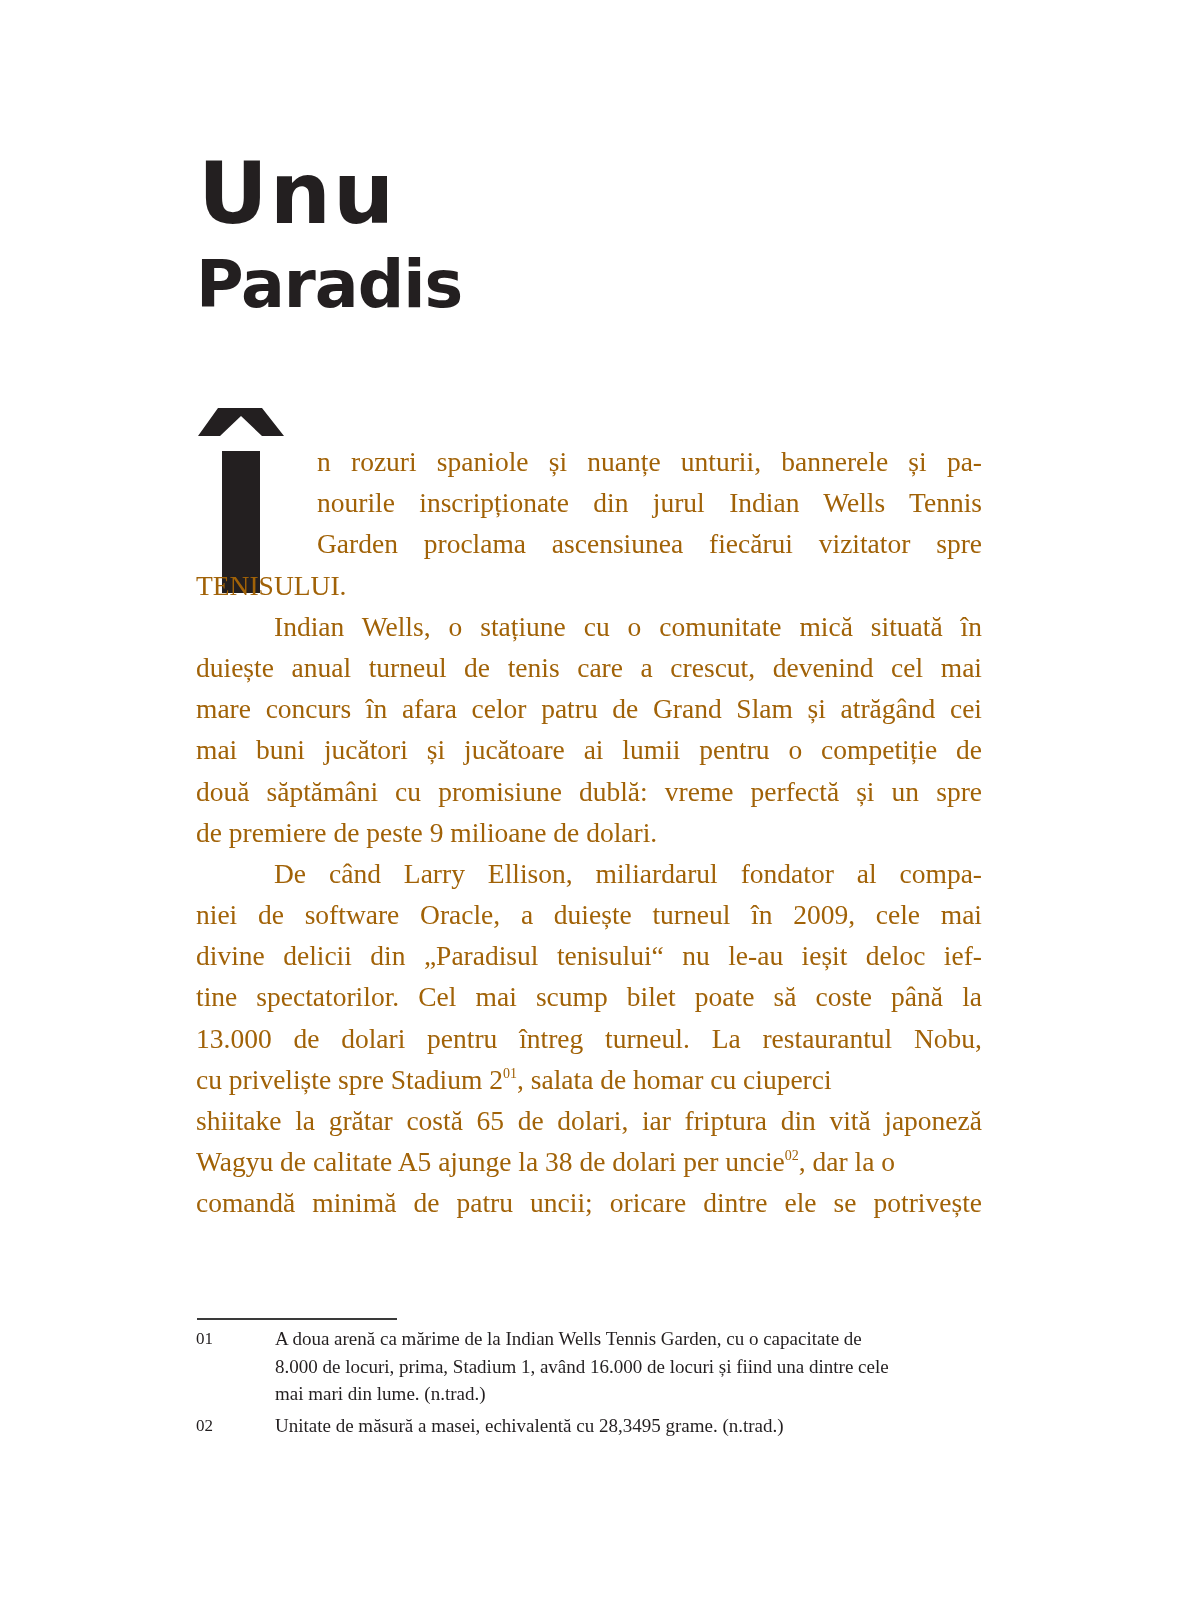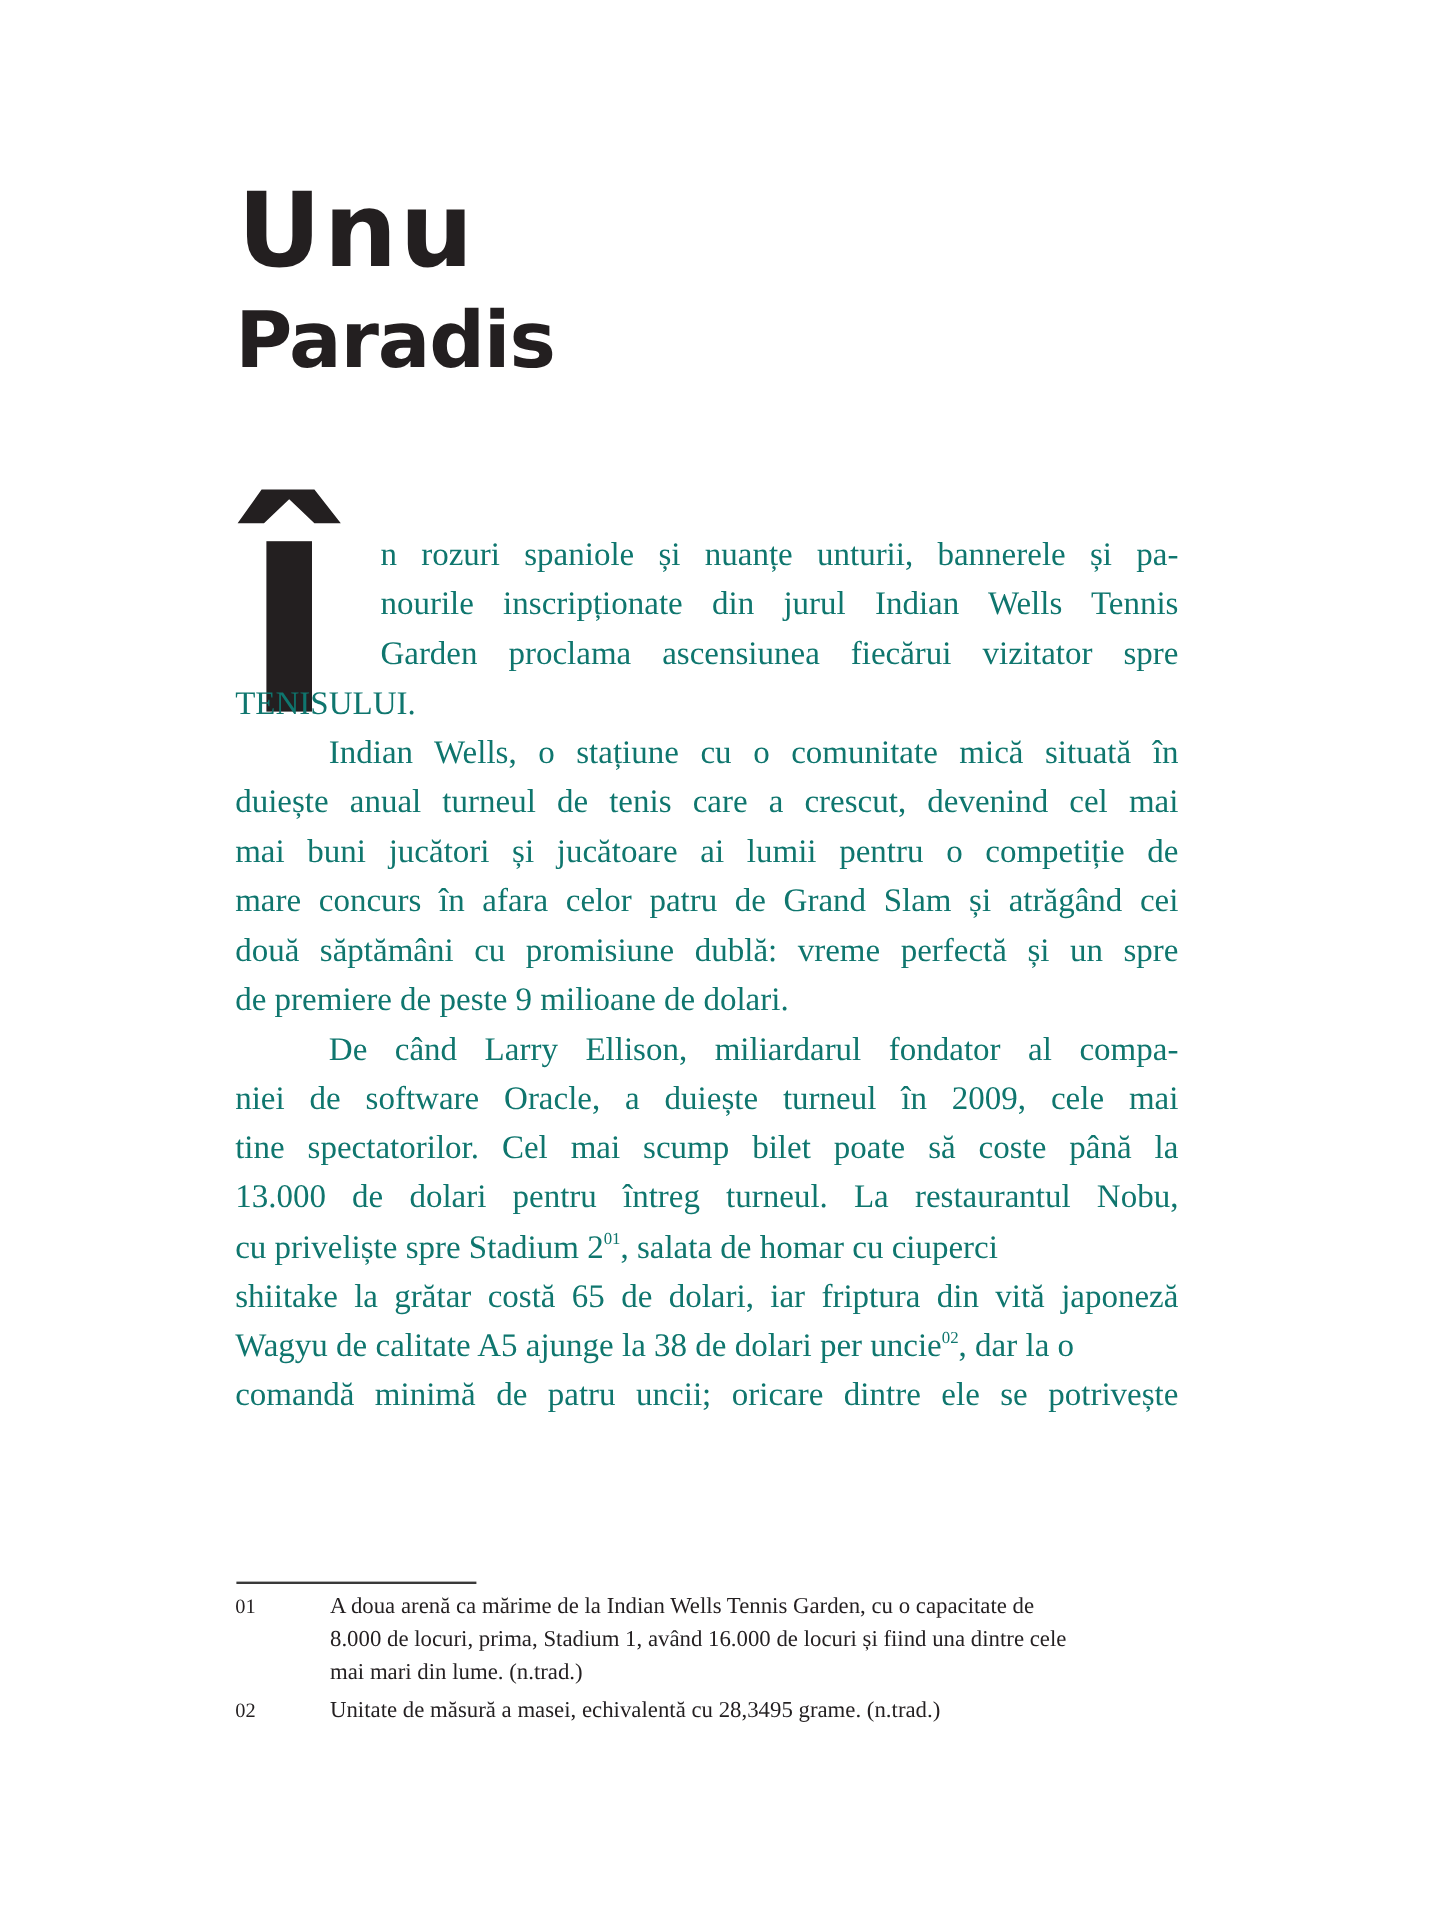--- a/index.html
+++ b/index.html
@@ -53,21 +53,21 @@
     .dropcap svg { display: block; }
 
     .body-text {
       position: absolute;
       left: 196px;
       top: 441px;
       width: 786px;
       font-family: "Liberation Serif", serif;
       font-size: 27.5px;
       line-height: 41.2px;
-      color: #0f766e;
+      color: #a16207;
     }
     .line {
       white-space: nowrap;
       display: block;
       height: 41.2px;
     }
     .line.indent-cap { padding-left: 121px; }
     .line.indent-par { padding-left: 78px; }
     .justify {
       text-align: justify;
@@ -130,26 +130,27 @@
     </svg>
   </div>
 
   <div class="body-text">
     <span class="line indent-cap justify">n rozuri spaniole și nuanțe unturii, bannerele și pa-</span>
     <span class="line indent-cap justify">nourile inscripționate din jurul Indian Wells Tennis</span>
     <span class="line indent-cap justify">Garden proclama ascensiunea fiecărui vizitator spre</span>
     <span class="line">TENISULUI.</span>
     <span class="line indent-par justify">Indian Wells, o stațiune cu o comunitate mică situată în</span>
     <span class="line justify">duiește anual turneul de tenis care a crescut, devenind cel mai</span>
+    <span class="line justify">mare concurs în afara celor patru de Grand Slam și atrăgând cei</span>
     <span class="line justify">mai buni jucători și jucătoare ai lumii pentru o competiție de</span>
-    <span class="line justify">mare concurs în afara celor patru de Grand Slam și atrăgând cei</span>
     <span class="line justify">două săptămâni cu promisiune dublă: vreme perfectă și un spre</span>
     <span class="line">de premiere de peste 9 milioane de dolari.</span>
     <span class="line indent-par justify">De când Larry Ellison, miliardarul fondator al compa-</span>
     <span class="line justify">niei de software Oracle, a duiește turneul în 2009, cele mai</span>
+    <span class="line justify">divine delicii din „Paradisul tenisului“ nu le-au ieșit deloc ief-</span>
     <span class="line justify">tine spectatorilor. Cel mai scump bilet poate să coste până la</span>
     <span class="line justify">13.000 de dolari pentru întreg turneul. La restaurantul Nobu,</span>
     <span class="line"><span>cu priveliște spre Stadium 2</span><sup class="fnref">01</sup><span>, salata de homar cu ciuperci</span></span>
     <span class="line justify">shiitake la grătar costă 65 de dolari, iar friptura din vită japoneză</span>
     <span class="line"><span>Wagyu de calitate A5 ajunge la 38 de dolari per uncie</span><sup class="fnref">02</sup><span>, dar la o</span></span>
     <span class="line justify">comandă minimă de patru uncii; oricare dintre ele se potrivește</span>
   </div>
 
   <div class="rule"></div>
 

